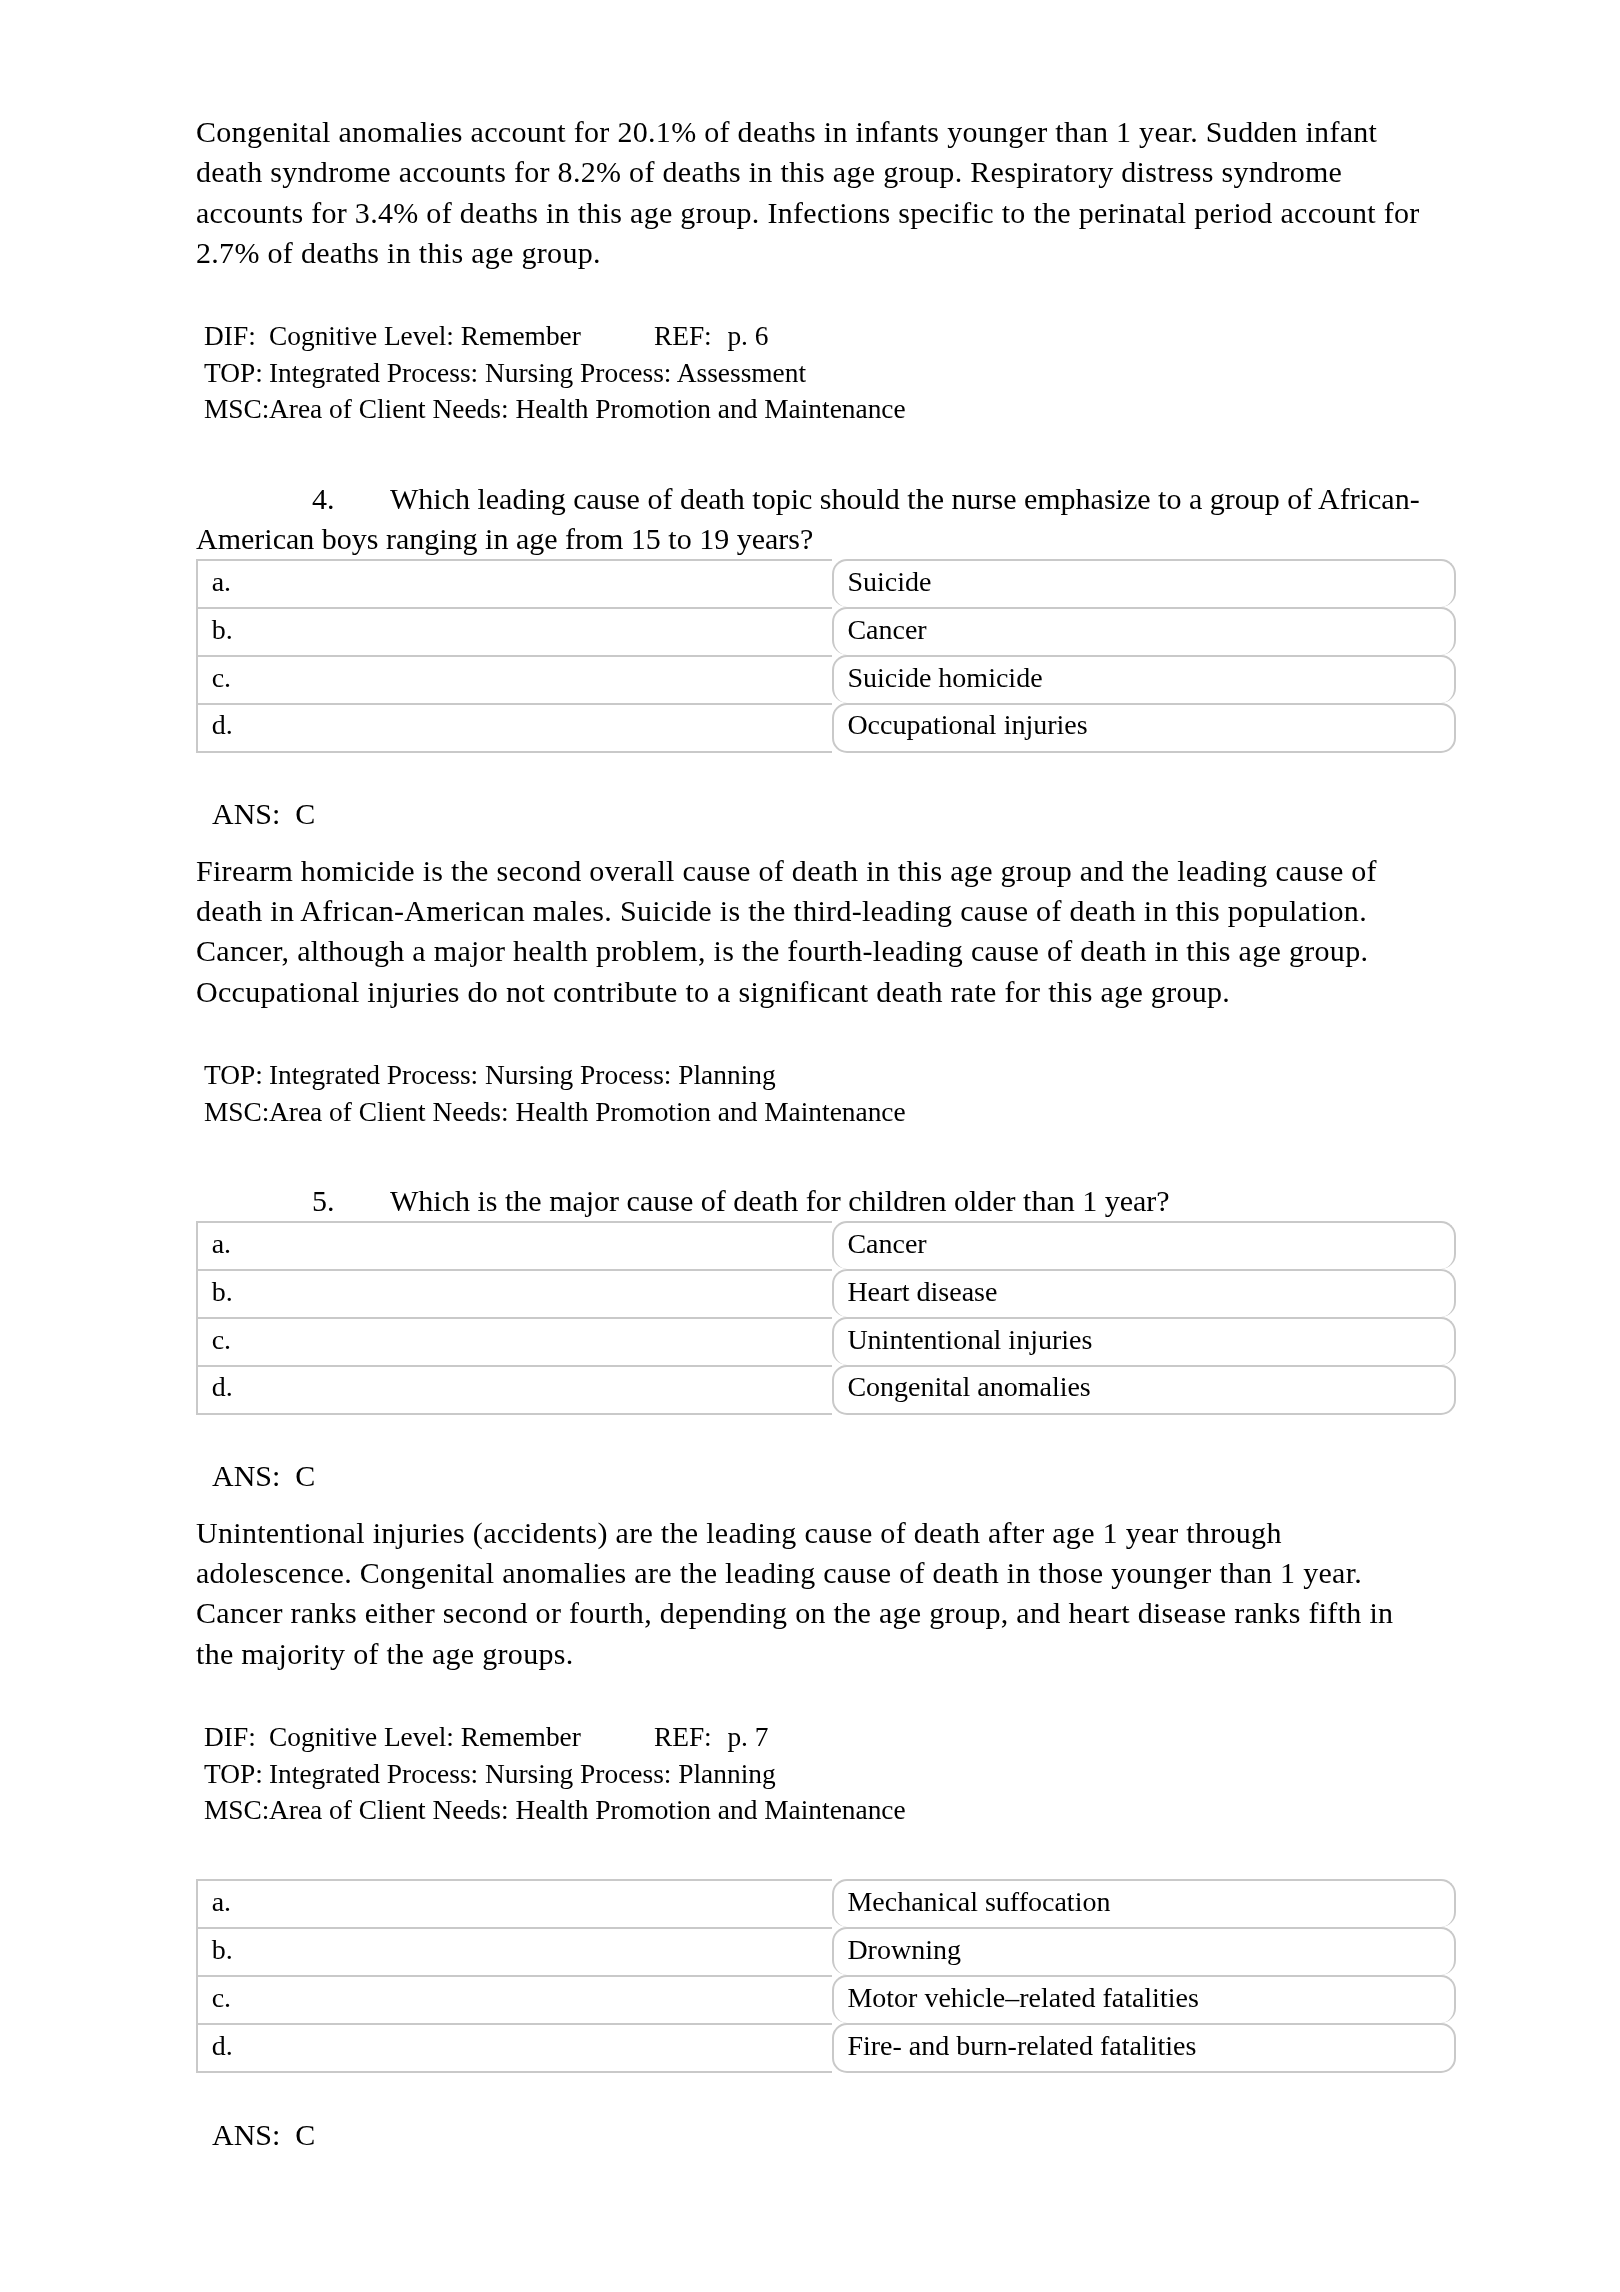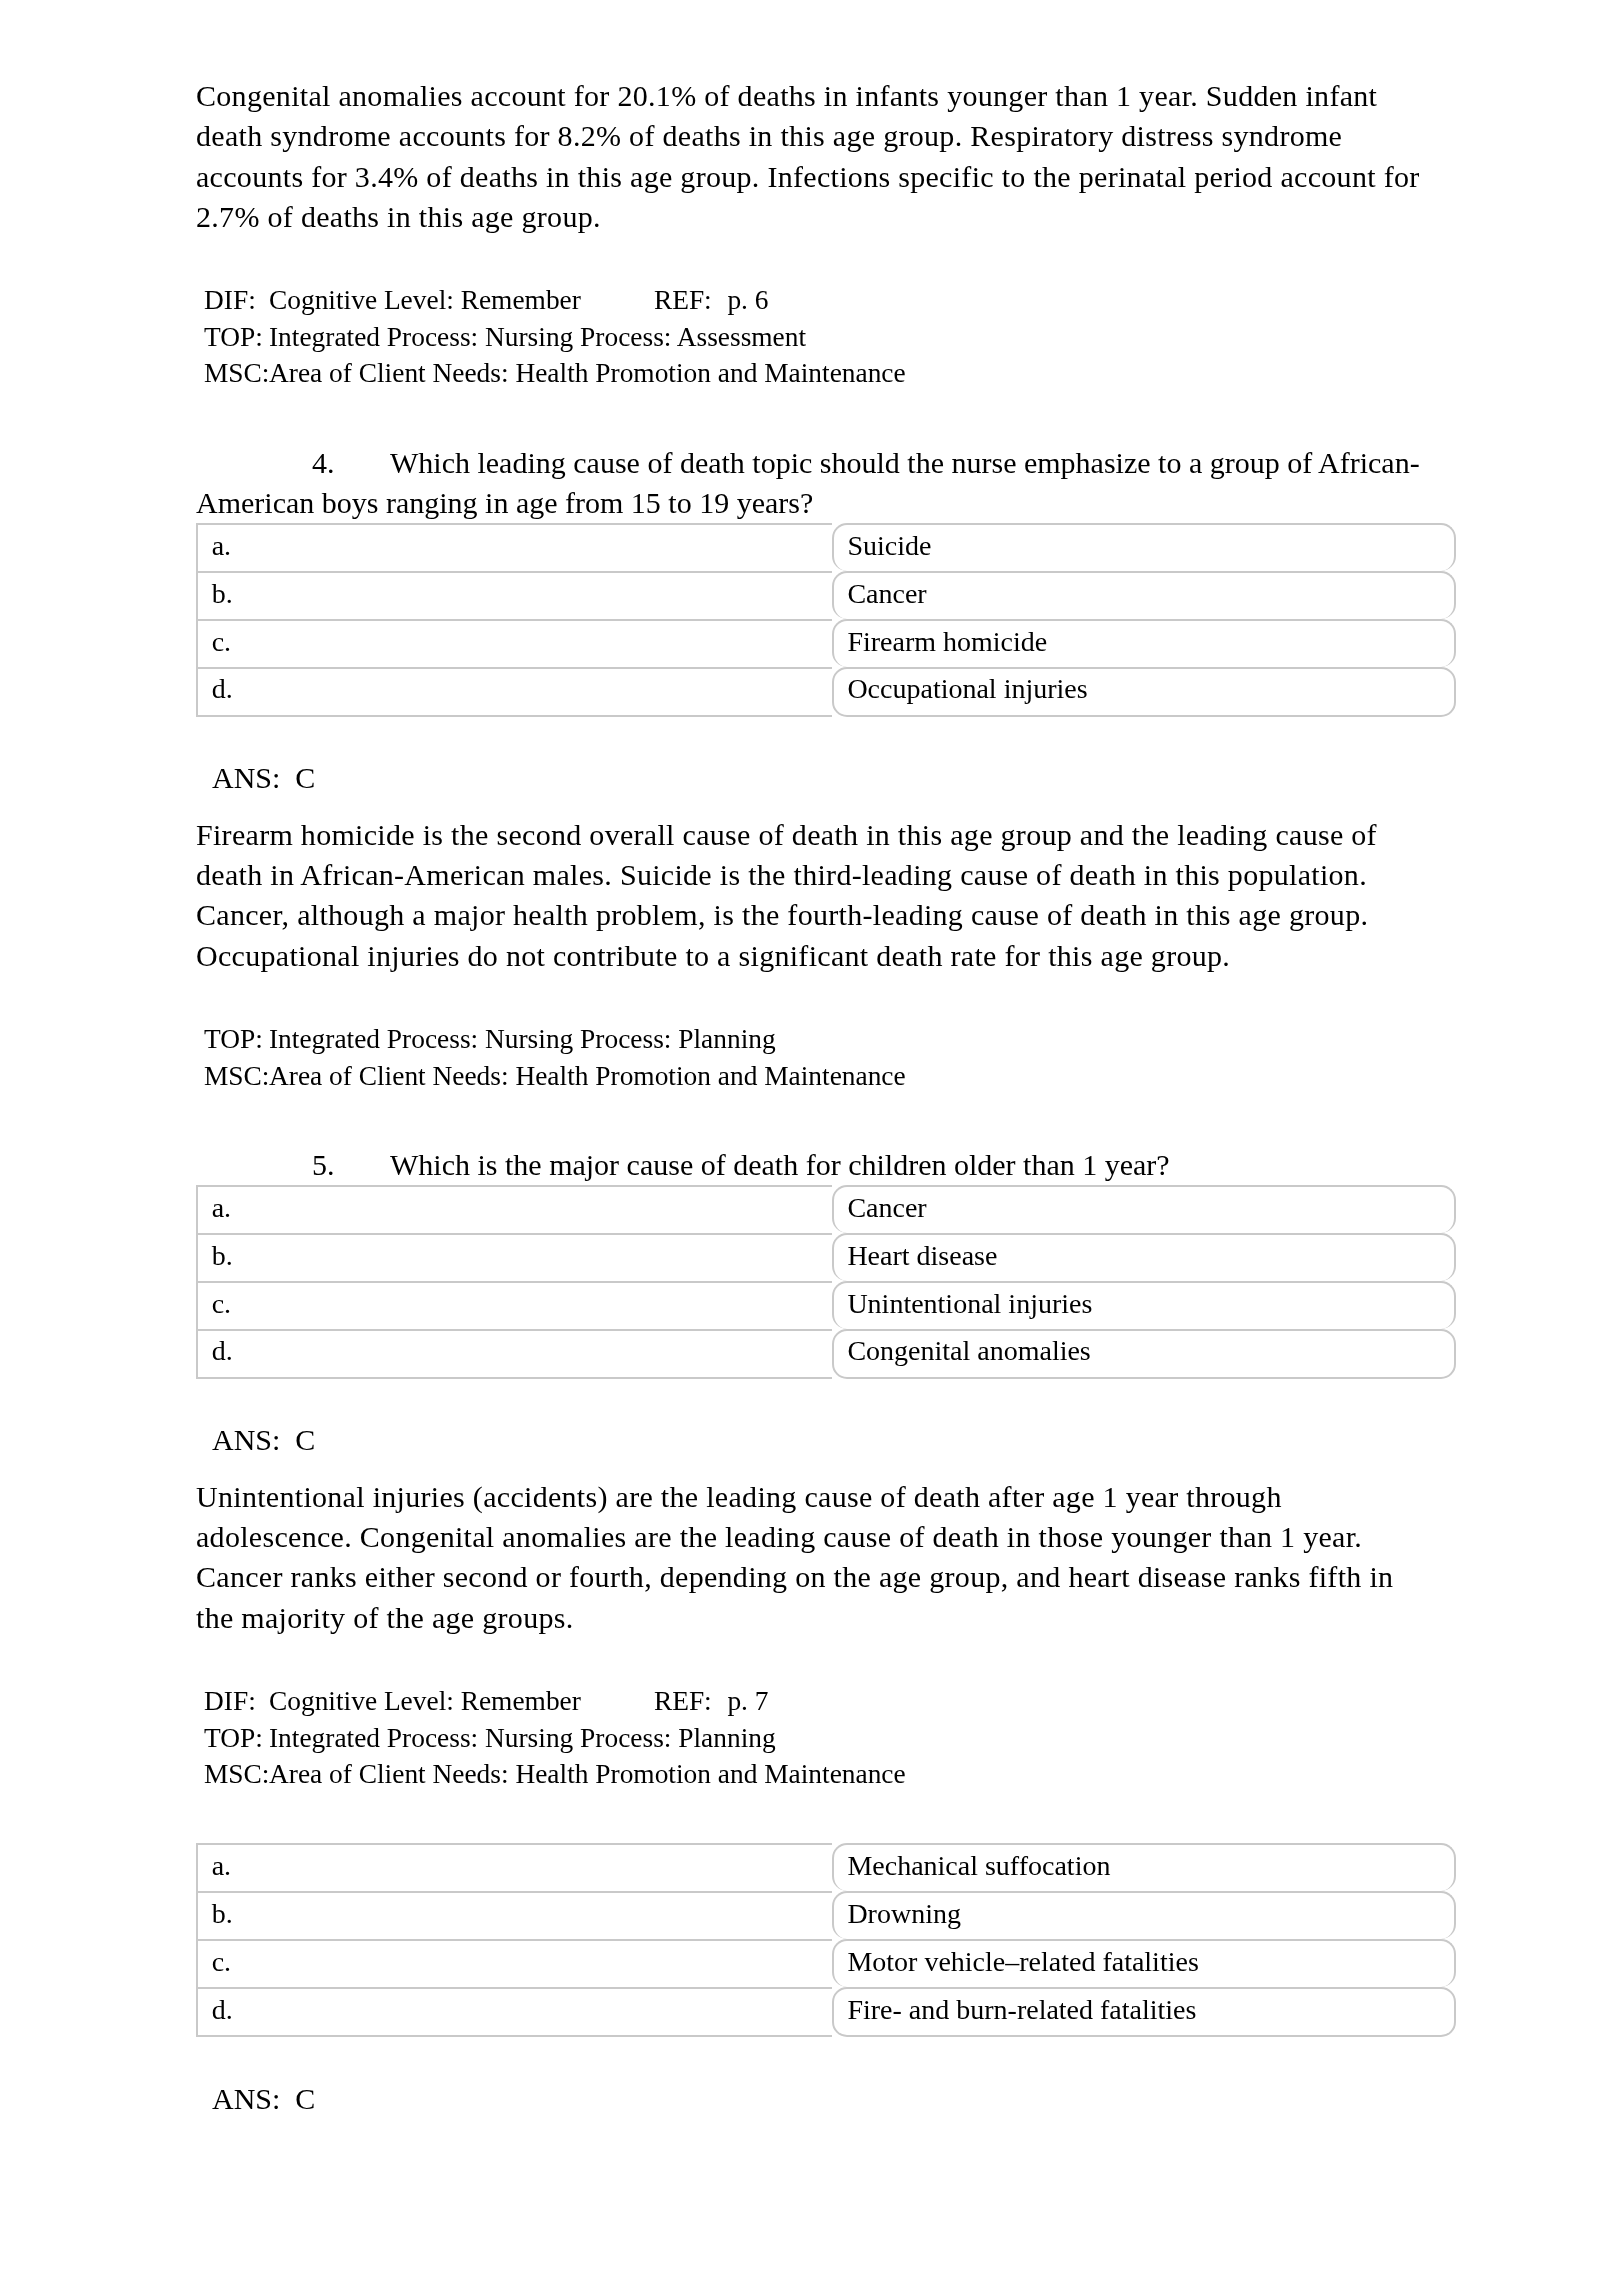--- a/index.html
+++ b/index.html
@@ -11,21 +11,21 @@
   body {
     font-family: "Liberation Serif", "DejaVu Serif", serif;
     color: #000000;
   }
   .page {
     position: relative;
     width: 1620px;
     height: 2293px;
     background: #ffffff;
     box-sizing: border-box;
-    padding: 76px 196px 0 196px;
+    padding: 112px 196px 0 196px;
     overflow: hidden;
   }
   .content {
     width: 1228px;
   }
 
   
   .para {
     font-size: 30px;
     line-height: 1.345;
@@ -130,21 +130,21 @@
           <tr>
         <td class="col-letter">a.</td>
         <td class="col-text">Suicide</td>
       </tr>
       <tr>
         <td class="col-letter">b.</td>
         <td class="col-text">Cancer</td>
       </tr>
       <tr>
         <td class="col-letter">c.</td>
-        <td class="col-text">Firearm homicide</td>
+        <td class="col-text">Suicide homicide</td>
       </tr>
       <tr>
         <td class="col-letter">d.</td>
         <td class="col-text">Occupational injuries</td>
       </tr>
     </tbody>
       </table>
 
     <div class="spacer-sm"></div>
 

